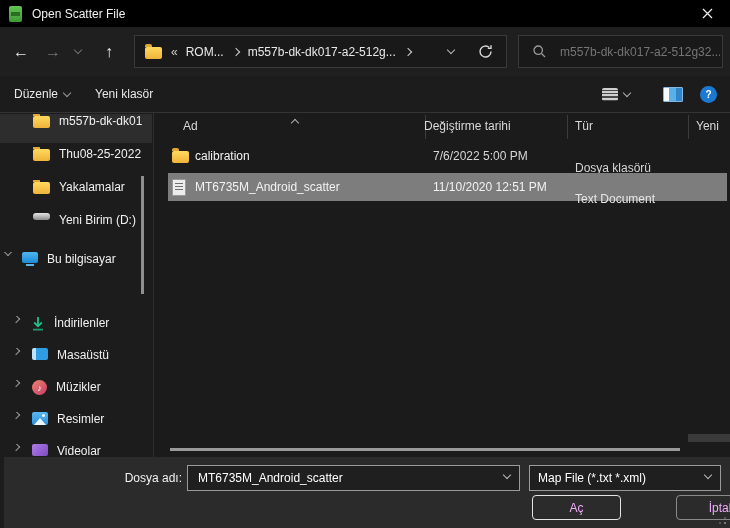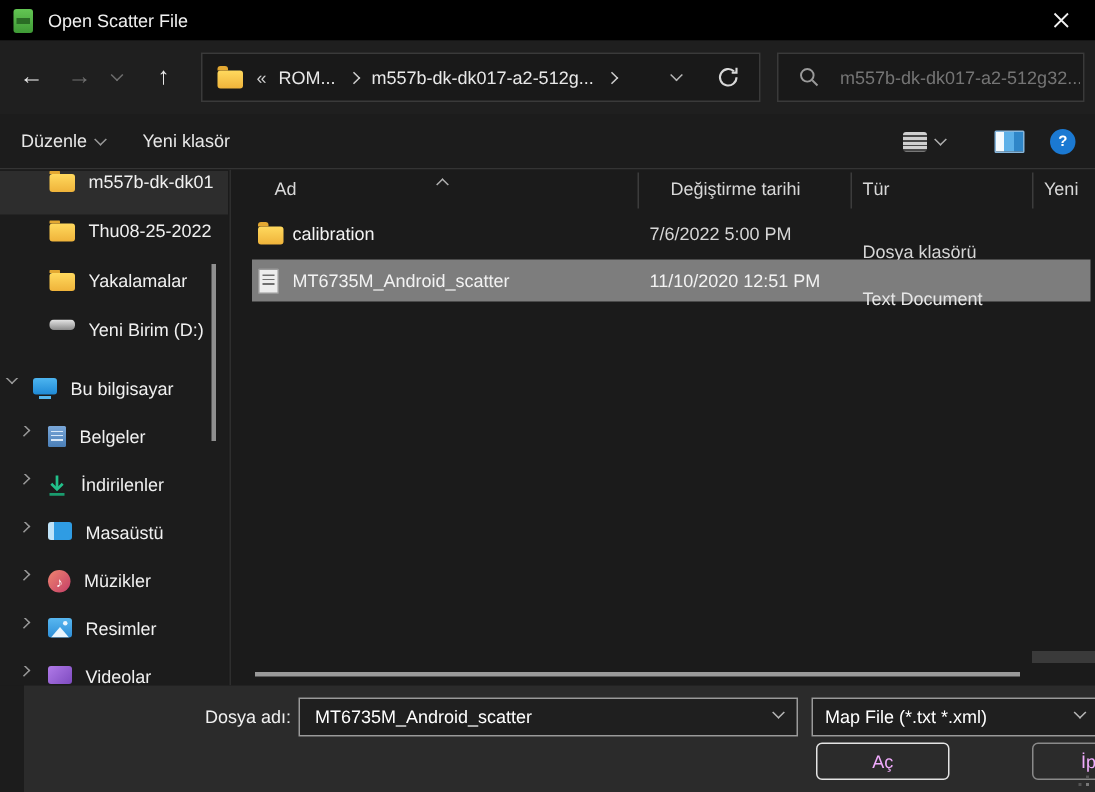--- a/index.html
+++ b/index.html
@@ -65,21 +65,21 @@
   .rc{position:absolute;top:0;height:28px;display:flex;align-items:center;}
   .c-icon{left:4px;}
   .c-name{left:27px;color:#f2f2f2;}
   .c-mod{left:265px;color:#d6d6d6;}
   .c-type{left:407px;color:#d6d6d6;margin-top:12px;}
   .row.selected .c-mod{color:#f2f2f2;}
   .row.selected .c-type{color:#e6e6e6;}
   .h-scrollthumb{position:absolute;left:16px;top:335px;width:510px;height:3px;background:#9a9a9a;}
   .scroll-corner{position:absolute;left:534px;top:321px;width:42px;height:8px;background:#3a3a3a;}
   
-  .footer{position:absolute;left:16px;right:0;bottom:0;height:71px;background:#2b2b2b;}
+  .footer{position:absolute;left:4px;right:0;bottom:0;height:71px;background:#2b2b2b;}
   .fname-label{position:absolute;left:100px;top:14px;width:78px;text-align:right;color:#f0f0f0;}
   .combo{position:absolute;top:8px;height:24px;background:#1f1f1f;border:1px solid #9a9a9a;display:flex;align-items:center;color:#fff;}
   .combo .chev{color:#b8b8b8;position:absolute;right:9px;top:9px;}
   .fname-combo{left:183px;width:331px;}
   .fname-combo input{background:transparent;border:none;outline:none;color:#fff;font-family:inherit;font-size:12px;margin-left:8px;width:290px;}
   .ftype-combo{left:525px;width:190px;}
   .ftype-combo span{margin-left:8px;}
   .btn{position:absolute;top:38px;height:23px;border-radius:4px;background:transparent;color:#f0abfc;
        display:flex;align-items:center;justify-content:center;font-size:12px;}
   .btn-open{left:528px;width:87px;border:1px solid #e4e4e4;}
@@ -181,27 +181,20 @@
         <span class="sb-label">Yeni Birim (D:)</span>
       </div>
 
       <div class="sb-item" style="top:139px;">
         <span class="sb-chev" style="margin-left:3px;">
             <span class="chev d"></span>
           </span>
         <span class="ico-pc" style="margin-left:9px;"></span>
         <span class="sb-label">Bu bilgisayar</span>
       </div>
-      <div class="sb-item" style="top:171px;">
-        <span class="sb-chev" style="margin-left:11px;">
-            <span class="chev r"></span>
-          </span>
-        <span class="ico-docs" style="margin-left:11px;"></span>
-        <span class="sb-label">Belgeler</span>
-      </div>
       <div class="sb-item" style="top:203px;">
         <span class="sb-chev" style="margin-left:11px;">
             <span class="chev r"></span>
           </span>
         <svg width="14" height="15" viewBox="0 0 14 15" style="margin-left:10px;flex:none;">
           <path d="M7 1v8.5" stroke="#22c08a" stroke-width="1.8"></path>
           <path d="M3.2 6.5L7 10.3l3.8-3.8" fill="none" stroke="#22c08a" stroke-width="1.8"></path>
           <path d="M2 13.6h10" stroke="#1a9c6e" stroke-width="1.8"></path>
         </svg>
         <span class="sb-label">İndirilenler</span>
@@ -237,21 +230,21 @@
       <div class="sb-scrollthumb"></div>
     </div>
 
     <div class="v-divider"></div>
 
     <div class="list">
       <div>
         <span class="hcell" style="left:29px;">Ad</span>
         <span class="sort-caret"><span class="chev u"></span></span>
         <span class="col-sep" style="left:271px;"></span>
-        <span class="hcell" style="left:293px;text-align:right;">Değiştirme tarihi</span>
+        <span class="hcell" style="left:270px;text-align:right;">Değiştirme tarihi</span>
         <span class="col-sep" style="left:413px;"></span>
         <span class="hcell" style="left:421px;">Tür</span>
         <span class="col-sep" style="left:534px;"></span>
         <span class="hcell" style="left:542px;">Yeni</span>
       </div>
 
       <div class="row" style="top:29px;">
         <span class="rc c-icon">
             <span class="ico-folder"></span>
           </span>

